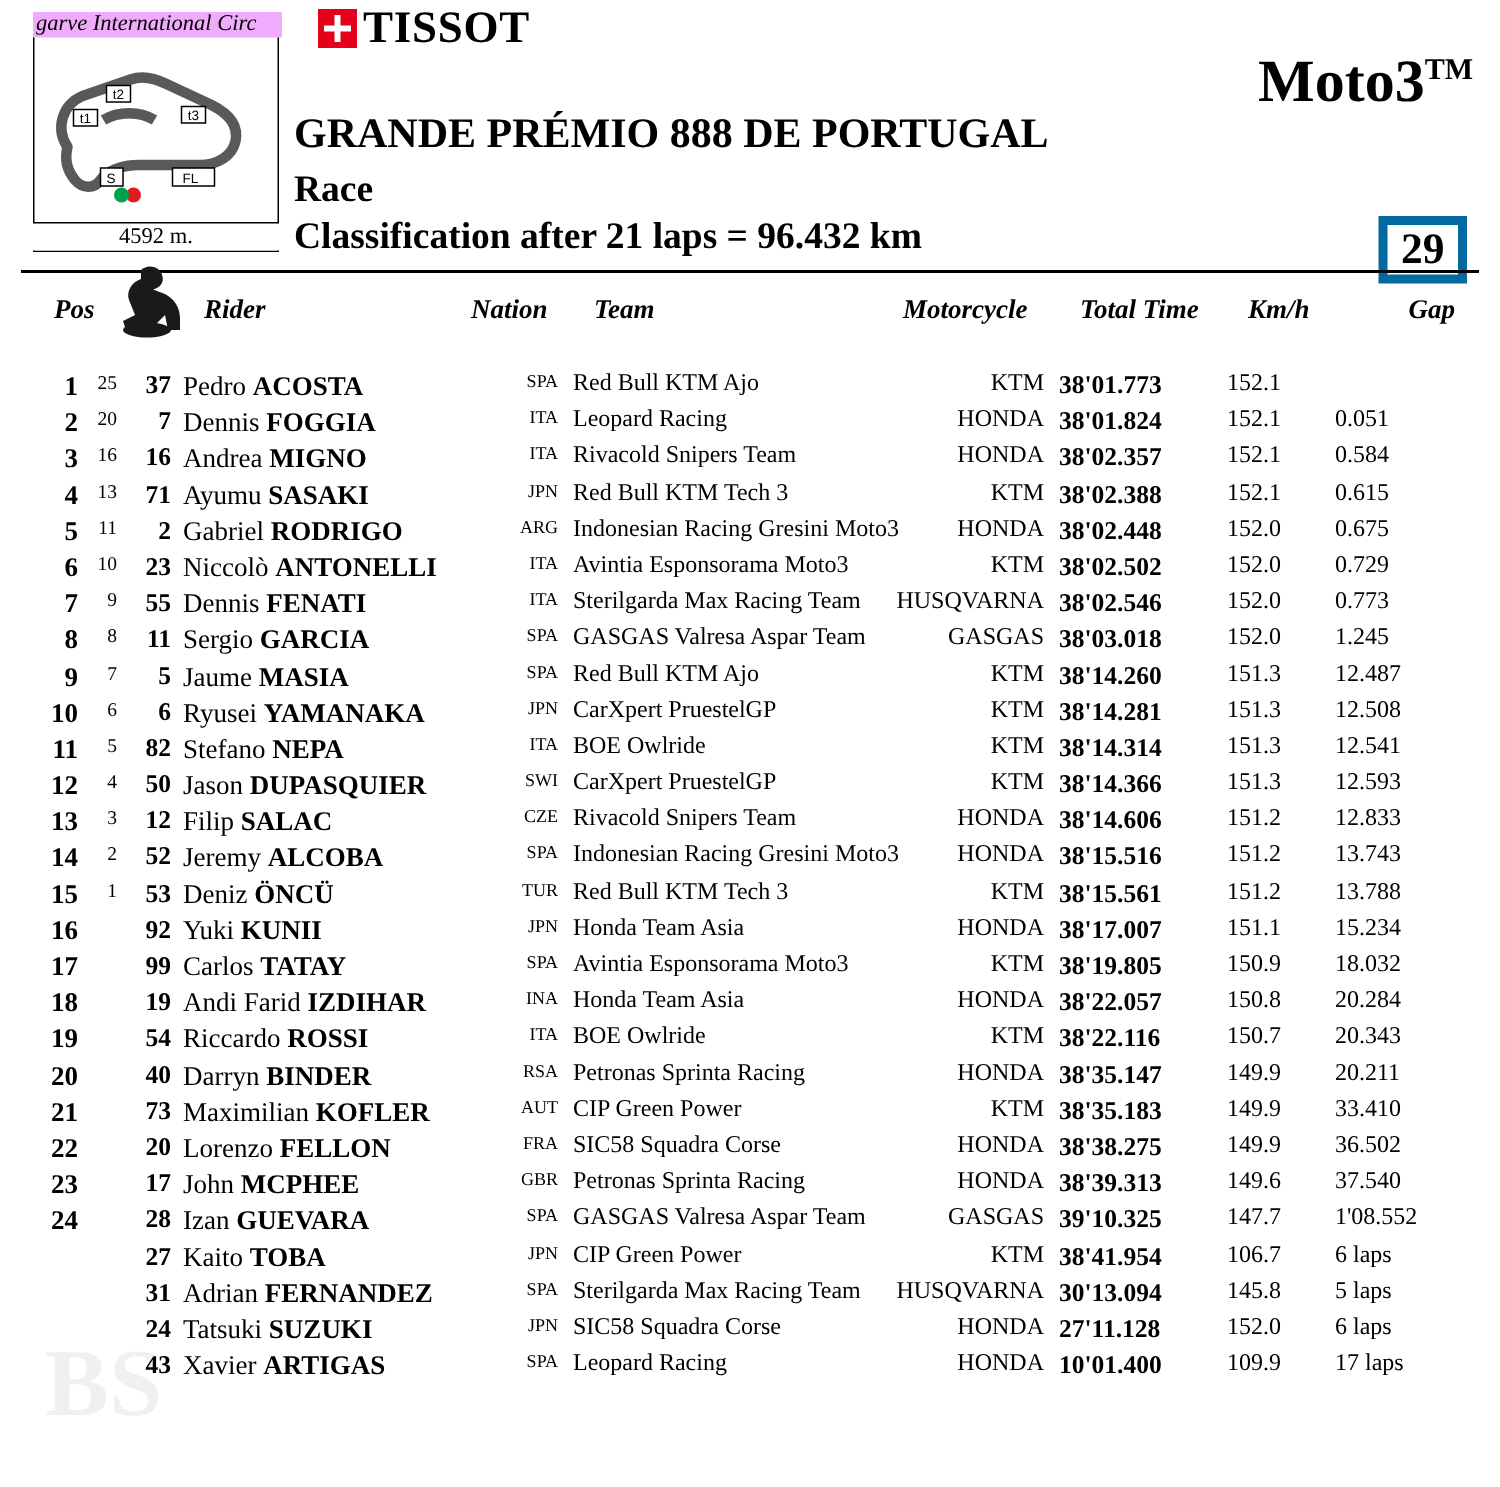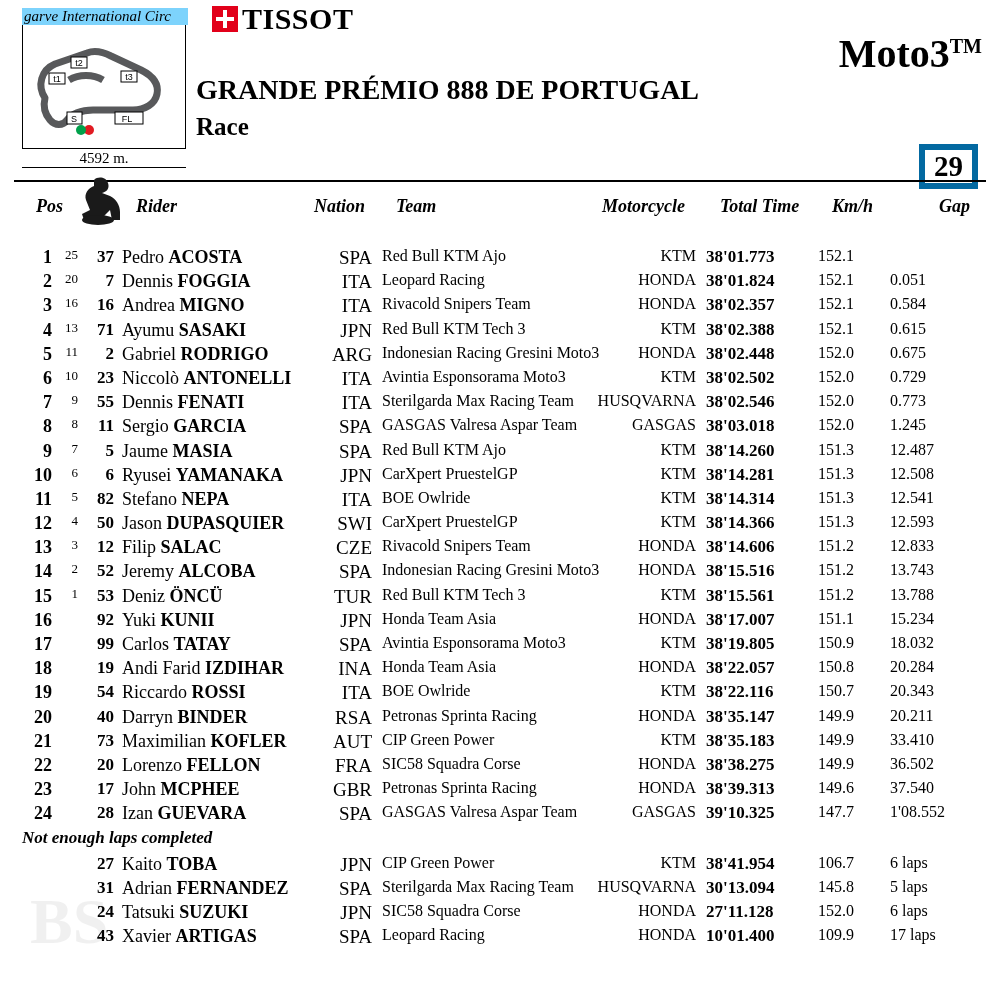--- a/index.html
+++ b/index.html
@@ -33,21 +33,21 @@
   .circuit-name {
     position: absolute;
     left: 22px;
     top: 8px;
     width: 164px;
     font-family: "Liberation Serif", serif;
     font-style: italic;
     font-size: 15px;
     white-space: nowrap;
     overflow: hidden;
-    background: #7dd3fc;
+    background: #f0abfc;
     z-index: 3;
     padding-left: 2px;
   }
   .circuit-map {
     position: absolute;
     left: 23px;
     top: 26px;
     width: 162px;
     height: 118px;
   }
@@ -190,21 +190,21 @@
   .row .c {
     position: absolute;
     white-space: nowrap;
     top: 2px;
   }
   .pos        { left: 22px;  width: 30px; text-align: right; font-weight: bold; font-size: 18px;}
   .pts        { left: 56px;  width: 22px; text-align: right; font-size: 13px; top: 5px;}
   .num        { left: 88px;  width: 26px; text-align: right; font-weight: bold; font-size: 17px;}
   .rider      { left: 122px; font-weight: bold; font-size: 18px;}
   .rider .fn  { font-weight: normal; }
-  .nation     { left: 300px; width: 72px; text-align: right; font-size: 19px;}
+  .nation     { left: 300px; width: 72px; text-align: right; font-size: 12px;}
   .team       { left: 382px; font-size: 16px;}
   .bike       { left: 500px; width: 196px; text-align: right; font-size: 16px;}
   .time       { left: 706px; width: 92px; text-align: left; font-weight: bold; font-size: 17px;}
   .kmh        { left: 818px; width: 54px; text-align: left; font-size: 16px;}
   .gap        { left: 890px; width: 80px; text-align: left; font-size: 16px;}
 
   .section-label {
     position: relative;
     height: 26px;
     font-style: italic;
@@ -255,20 +255,21 @@
 
   <div class="timing-line">
     <span class="tissot">
       <span class="tissot-logo"></span>
       <span class="tissot-word">TISSOT</span>
     </span>
   </div>
 
   <div class="gp-title">GRANDE PRÉMIO 888 DE PORTUGAL</div>
   <div class="session">Race</div>
+  <div class="classification">Classification after 21 laps = 96.432 km</div>
 
   <div class="class-name">
     <span>Moto3</span><sup>TM</sup>
   </div>
 
   <div class="laps-box">29</div>
 </div>
 
 <div class="colhead">
   <svg class="rider-silhouette" viewBox="0 0 70 52">
@@ -572,21 +573,20 @@
         <div class="c rider"><span class="fn">Izan </span><span>GUEVARA</span></div>
         <div class="c nation">SPA</div>
         <div class="c team">GASGAS Valresa Aspar Team</div>
         <div class="c bike">GASGAS</div>
         <div class="c time">39'10.325</div>
         <div class="c kmh">147.7</div>
         <div class="c gap">1'08.552</div>
       </div>
     </div>
 
-  <div class="section-label">Not enough laps completed</div>
   <div id="nel-rows">
       <div class="row">
         <div class="c pos"></div>
         <div class="c pts"></div>
         <div class="c num">27</div>
         <div class="c rider"><span class="fn">Kaito </span><span>TOBA</span></div>
         <div class="c nation">JPN</div>
         <div class="c team">CIP Green Power</div>
         <div class="c bike">KTM</div>
         <div class="c time">38'41.954</div>

